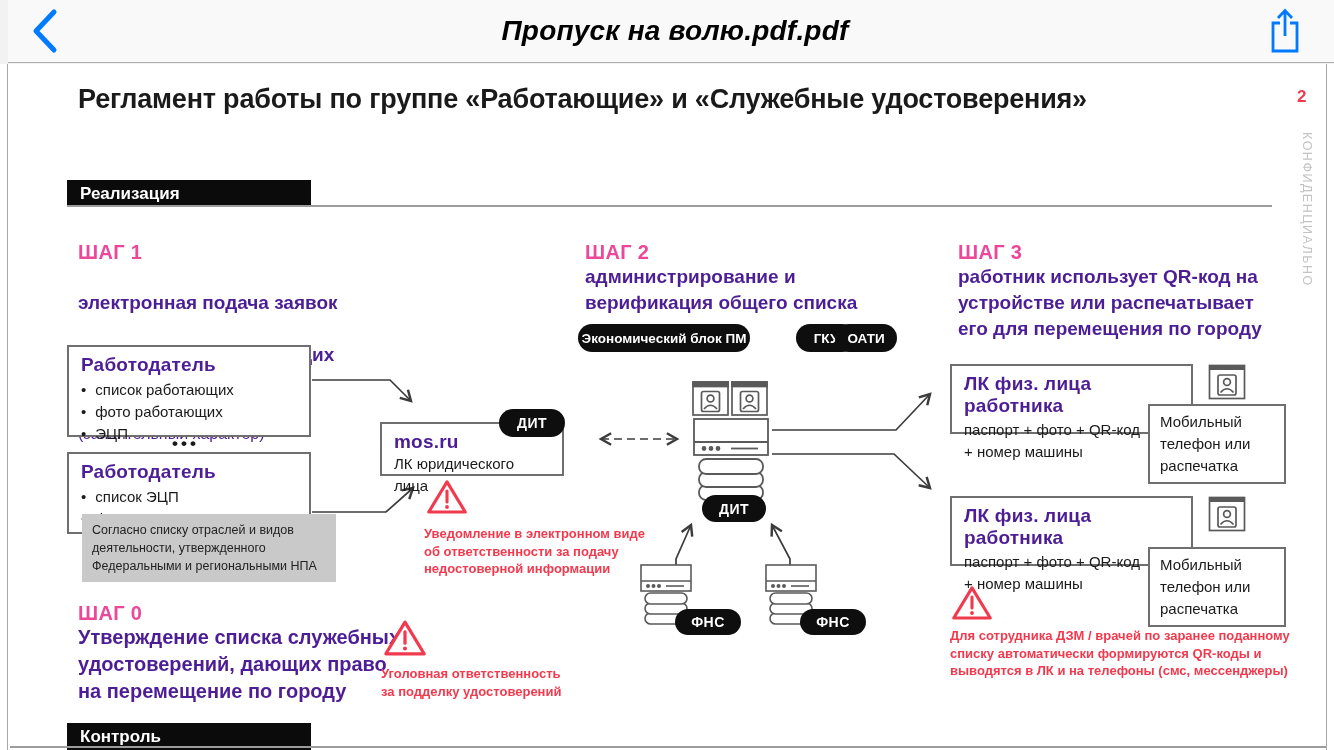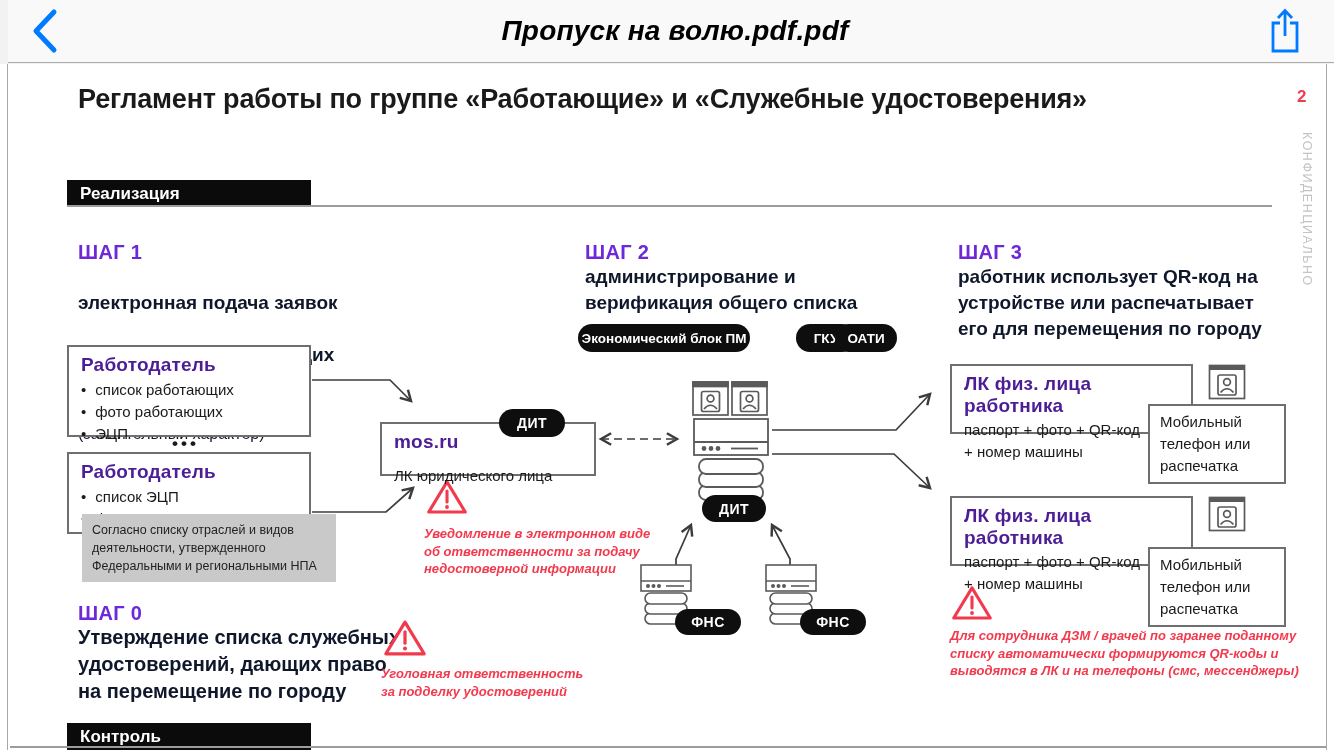--- a/index.html
+++ b/index.html
@@ -21,42 +21,42 @@
   .page-edge { position:absolute; top:0; height:686px; width:1px; background:#a8a8a8; }
 
   .doc-title { left:78px; top:20px; font-size:27px; font-weight:bold; color:#1a1a1a; letter-spacing:-.2px; }
   .page-num { left:1297px; top:23px; font-size:17px; font-weight:bold; color:#F23A4E; }
   .watermark { left:1300px; top:68px; writing-mode:vertical-rl; font-size:12.5px; color:#c3c3c3; letter-spacing:1.5px; }
 
   .section-bar { background:#0b0b0b; color:#fff; font-size:17px; font-weight:bold;
                  width:244px; height:27px; line-height:27px; padding-left:13px; }
   .rule { height:2px; background:#9c9c9c; }
 
-  .step-label { font-size:20px; font-weight:bold; color:#6d28d9; letter-spacing:.3px; }
-  .step-text { font-size:19px; font-weight:bold; color:#0f172a; line-height:26px; white-space:pre-line; }
+  .step-label { font-size:20px; font-weight:bold; color:#ec4899; letter-spacing:.3px; }
+  .step-text { font-size:19px; font-weight:bold; color:#4c1d95; line-height:26px; white-space:pre-line; }
   .step-text-sm { font-size:20px; line-height:27px; }
   .note-inline { font-size:16px; font-weight:normal; }
 
   .wbox { background:#fff; border:2px solid #6f6f6f; padding:7px 12px; }
   .wbox-title { font-size:19px; font-weight:bold; color:#4c1d95; letter-spacing:.2px; }
   .wbox ul { list-style:none; margin-top:3px; }
   .wbox li { font-size:15px; color:#1a1a1a; line-height:22px; }
   .wbox li::before { content:"•"; margin-right:9px; }
   .wbox-text { font-size:15px; color:#1a1a1a; line-height:22px; white-space:pre-line; margin-top:2px; }
 
   .dots { font-size:17px; font-weight:bold; color:#1a1a1a; letter-spacing:3px; }
 
   .gray-note { background:#c9c9c9; color:#222; font-size:12.5px; line-height:18px; padding:7px 10px; width:254px; }
 
   .pill { background:#0e0e0e; color:#fff; font-weight:bold; border-radius:15px;
           display:flex; align-items:center; justify-content:center; }
   .pill-sm { font-size:13.5px; height:28px; }
   .pill-tag { font-size:14px; letter-spacing:.5px; }
 
-  .red-note { color:#F23A4E; font-size:13px; font-weight:bold; line-height:17.5px; white-space:pre-line;font-style:italic; }
+  .red-note { color:#F23A4E; font-size:13px; font-weight:bold; line-height:17.5px; white-space:pre-line; }
 
   .device-box { background:#fff; border:2px solid #6f6f6f; font-size:15px; line-height:22px;
                 color:#1a1a1a; padding:5px 10px; white-space:pre-line; }
 
   svg { display:block; }
   .overlay { position:absolute; left:0; top:0; pointer-events:none; }
 </style>
 </head>
 <body>
 
@@ -108,23 +108,23 @@
   <div class="abs wbox" style="left:67px; top:388px; width:244px; height:82px;">
     <div class="wbox-title">Работодатель</div>
     <ul>
       <li>список ЭЦП</li>
       <li>фото</li>
     </ul>
   </div>
 
   <div class="abs gray-note" style="left:82px; top:450px; z-index:3;">Согласно списку отраслей и видов деятельности, утвержденного Федеральными и региональными НПА</div>
 
-  <div class="abs wbox" style="left:380px; top:358px; width:216px; height:54px; z-index:2;">
+  <div class="abs wbox" style="left:380px; top:358px; width:184px; height:54px; z-index:2;">
     <div class="wbox-title">mos.ru</div>
-    <div class="wbox-text" style="margin-top:12px;">ЛК юридического лица</div>
+    <div class="wbox-text" style="margin-top:0;">ЛК юридического лица</div>
   </div>
   <div class="abs pill pill-tag" style="left:499px; top:345px; width:66px; height:28px; z-index:4;">ДИТ</div>
 
   <svg class="abs" style="left:426px; top:414px;" width="42" height="37" viewBox="0 0 46 40">
     <path d="M23,4 L43,37 H3 Z" fill="#fff" stroke="#F23A4E" stroke-width="3.4" stroke-linejoin="round"></path>
     <line x1="23" y1="14" x2="23" y2="26" stroke="#F23A4E" stroke-width="3.4" stroke-linecap="round"></line>
     <circle cx="23" cy="31.5" r="2.1" fill="#F23A4E"></circle>
   </svg>
   <div class="abs red-note" style="left:424px; top:461px;">Уведомление в электронном виде
 об ответственности за подачу

